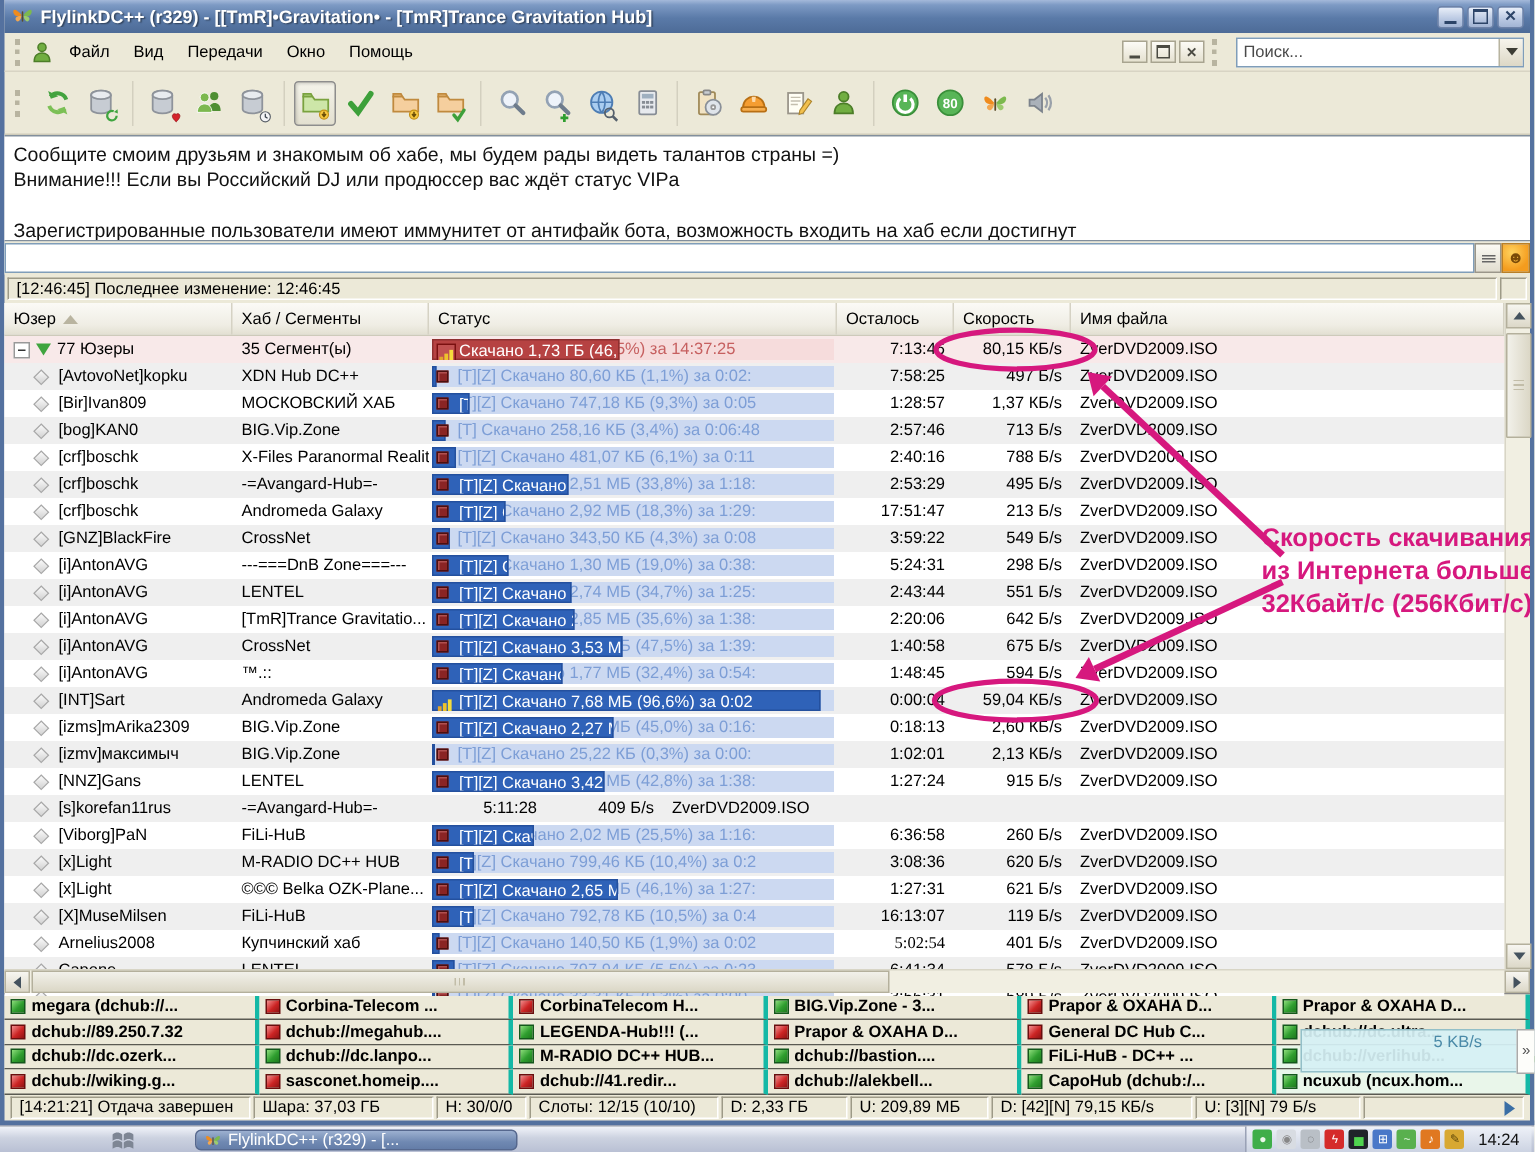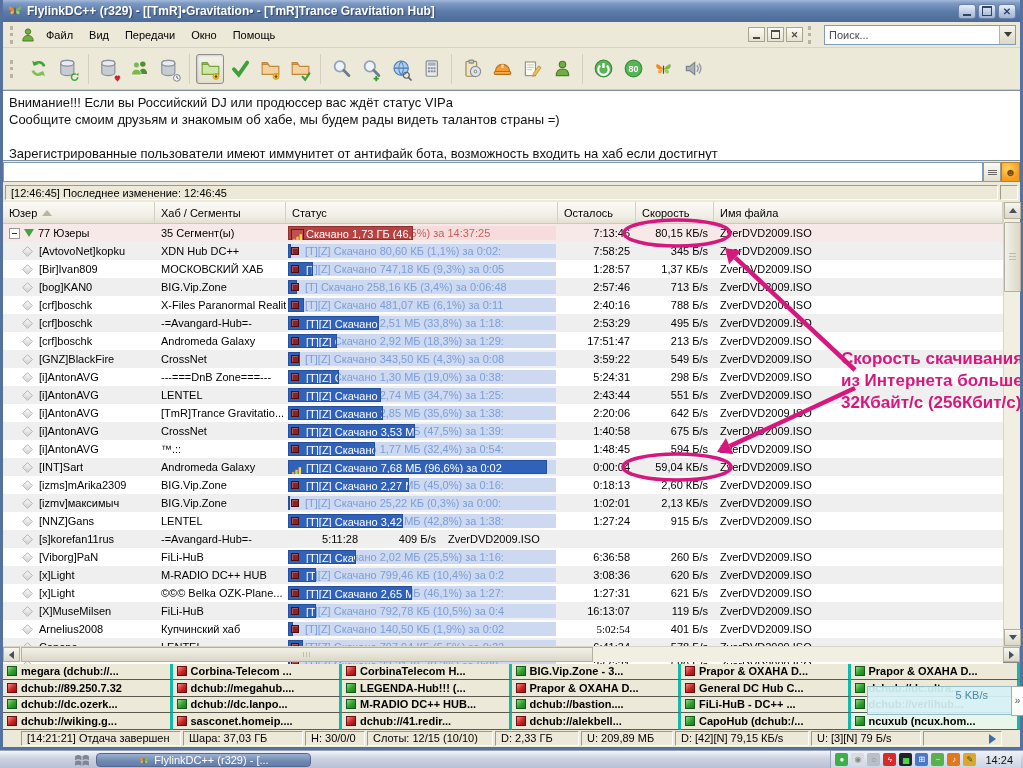--- a/index.html
+++ b/index.html
@@ -100,35 +100,35 @@
   
   .tabs { height:68px; display:flex; flex-direction:column; border-top:1px solid #888; flex:0 0 auto; }
   .tabrow { height:17px; display:flex; }
   .tab { flex:1; display:flex; align-items:center; gap:4px; padding:0 4px; background:#ece9d8; border-right:3px solid #14b8a6; border-bottom:1px solid #5a5a52; font-weight:bold; overflow:hidden; white-space:nowrap; }
   .tab.hl { background:#e9f6ea; }
   .cube { width:10px; height:10px; flex:0 0 auto; border:1px solid; }
   .cube.on { background:linear-gradient(135deg,#8ede7c,#2f9e2f 55%,#1e7a1e); border-color:#14581c; }
   .cube.off { background:linear-gradient(135deg,#f29090,#cc2424 55%,#8f1414); border-color:#6a0e0e; }
 
   
-  .appstatus { height:17px; display:flex; gap:2px; padding:1px 18px; flex:0 0 auto; align-items:stretch; }
+  .appstatus { height:17px; display:flex; gap:2px; padding:1px 4px; flex:0 0 auto; align-items:stretch; }
   .aseg { border:1px solid; border-color:#9d9a87 #fff #fff #9d9a87; padding:0 5px; line-height:13px; white-space:nowrap; overflow:hidden; background:#ece9d8; }
   .aseg.flex { flex:1; display:flex; justify-content:flex-end; align-items:center; }
   .tri-rt-blue { width:0;height:0;border-top:5px solid transparent;border-bottom:5px solid transparent;border-left:7px solid #3a6ea5; }
 
   
   .speedbox { position:absolute; left:864px; top:686px; width:168px; height:29px; background:rgba(213,240,244,.93); border:1px solid #93bfc8; z-index:20; }
   .speedbox .sv { position:absolute; right:46px; top:2px; color:#4a8aa8; font-size:11px; }
   .speedbox .gArr { position:absolute; right:4px; bottom:3px; width:0; height:0; border-left:5px solid transparent; border-right:5px solid transparent; border-top:7px solid #58a848; }
   .chev { position:absolute; left:1008px; top:686px; width:13px; height:30px; background:#fdfdfa; border:1px solid #aaa; color:#555; font-size:10px; text-align:center; line-height:28px; z-index:20; }
 
   
   .taskbar { height:18px; background:linear-gradient(180deg,#f2f4fa 0%,#ccd2e0 45%,#b9c0d4 100%); border-top:1px solid #98a0b4; display:flex; align-items:center; padding:0 2px; gap:6px; }
   .startflag { margin-left:72px; display:flex; }
-  .taskbtn { width:215px; height:14px; background:linear-gradient(180deg,#9cb0d0,#7089b2 60%,#647da8); border:1px solid #56688e; border-radius:4px; color:#fff; display:flex; align-items:center; gap:4px; padding:0 5px; overflow:hidden; white-space:nowrap;justify-content:center; }
+  .taskbtn { width:215px; height:14px; margin-left:34px; background:linear-gradient(180deg,#9cb0d0,#7089b2 60%,#647da8); border:1px solid #56688e; border-radius:4px; color:#fff; display:flex; align-items:center; gap:4px; padding:0 5px; overflow:hidden; white-space:nowrap; }
   .taskbtn svg { width:12px; height:12px; flex:0 0 auto; }
   .tray { margin-left:auto; display:flex; align-items:center; gap:3px; border-left:1px solid #9aa2b6; padding:0 4px; height:100%; background:linear-gradient(180deg,#eef1f8,#ccd3e2); }
   .trayico { width:13px; height:13px; border-radius:2px; display:flex; align-items:center; justify-content:center; font-size:8px; line-height:13px; overflow:hidden; }
   .clock { font-size:11px; color:#111; padding:0 4px 0 6px; }
 </style>
 </head>
 <body>
 
 <div class="screen">
   <div class="app">
@@ -426,22 +426,22 @@
                   <path d="M2 6.2h2.8L9 3v10L4.8 9.8H2z" fill="#aab1b9" stroke="#7c838c"></path>
                   <path d="M10.8 5.2a4.5 4.5 0 0 1 0 5.6M12.6 3.8a7 7 0 0 1 0 8.4" fill="none" stroke="#9aa1aa" stroke-width="1.3"></path>
                 </svg>
               </span>
             </span>
           </span>
         </span>
     </div>
 
     <div class="chat" id="chatlines">
+        <div>Сообщите смоим друзьям и знакомым об хабе, мы будем рады видеть талантов страны =)</div>
         <div>Внимание!!! Если вы Российский DJ или продюссер вас ждёт статус VIPa</div>
-        <div>Сообщите смоим друзьям и знакомым об хабе, мы будем рады видеть талантов страны =)</div>
         <div>&nbsp;</div>
         <div>Зарегистрированные пользователи имеют иммунитет от антифайк бота, возможность входить на хаб если достигнут</div>
       </div>
 
     <div class="inputrow">
       <span class="chatinput"></span>
       <span class="minibtn">
           <span class="dash"></span>
           <span class="dash"></span>
           <span class="dash"></span>
@@ -508,21 +508,21 @@
             </div>
             <div class="c hub" style="width: 131px;">XDN Hub DC++</div>
             <div class="c" style="width: 272px; display: flex; align-items: center; padding: 0px 1px;">
               <div class="bar">
                 <span class="btxt back">[T][Z] Скачано 80,60 КБ (1,1%) за 0:02:</span>
                 <div class="bfill" style="width: 1.1%;"></div>
                 <span class="bicon sq"></span>
               </div>
             </div>
             <div class="c rem" style="width: 78px;">7:58:25</div>
-            <div class="c spd" style="width: 78px;">345 Б/s</div>
+            <div class="c spd" style="width: 78px;">497 Б/s</div>
             <div class="c file" style="width: 289px;">ZverDVD2009.ISO</div>
           </div>
           <div class="trow" style="background: rgb(255, 255, 255);">
             <div class="c user" style="width: 152px;">
               <span class="diamond"></span>
               <span>[Bir]Ivan809</span>
             </div>
             <div class="c hub" style="width: 131px;">МОСКОВСКИЙ ХАБ</div>
             <div class="c" style="width: 272px; display: flex; align-items: center; padding: 0px 1px;">
               <div class="bar">

